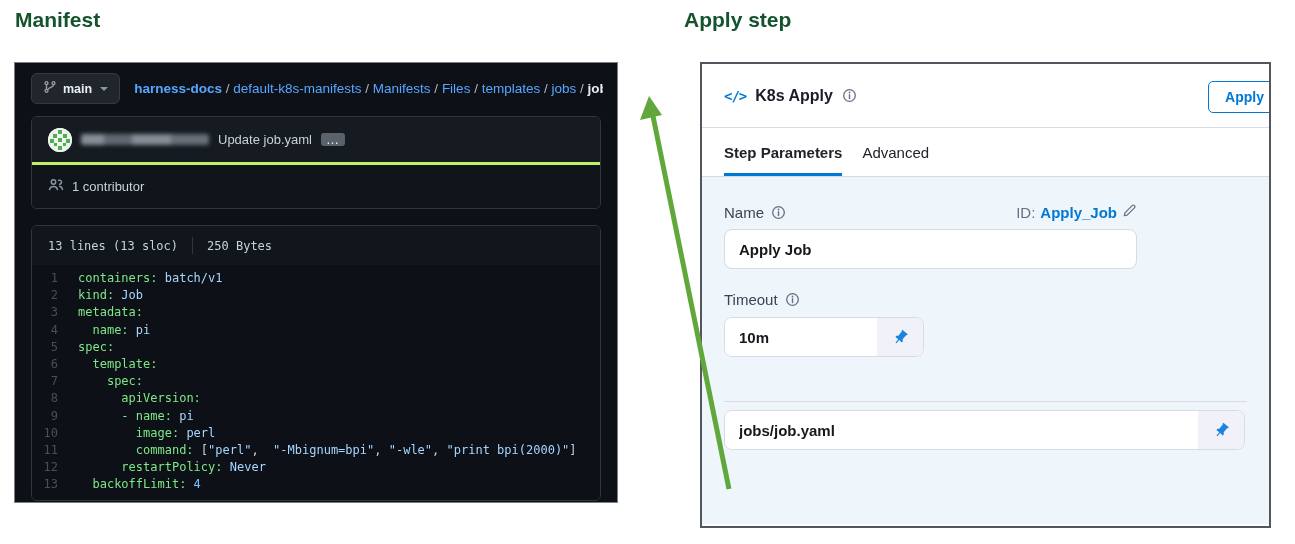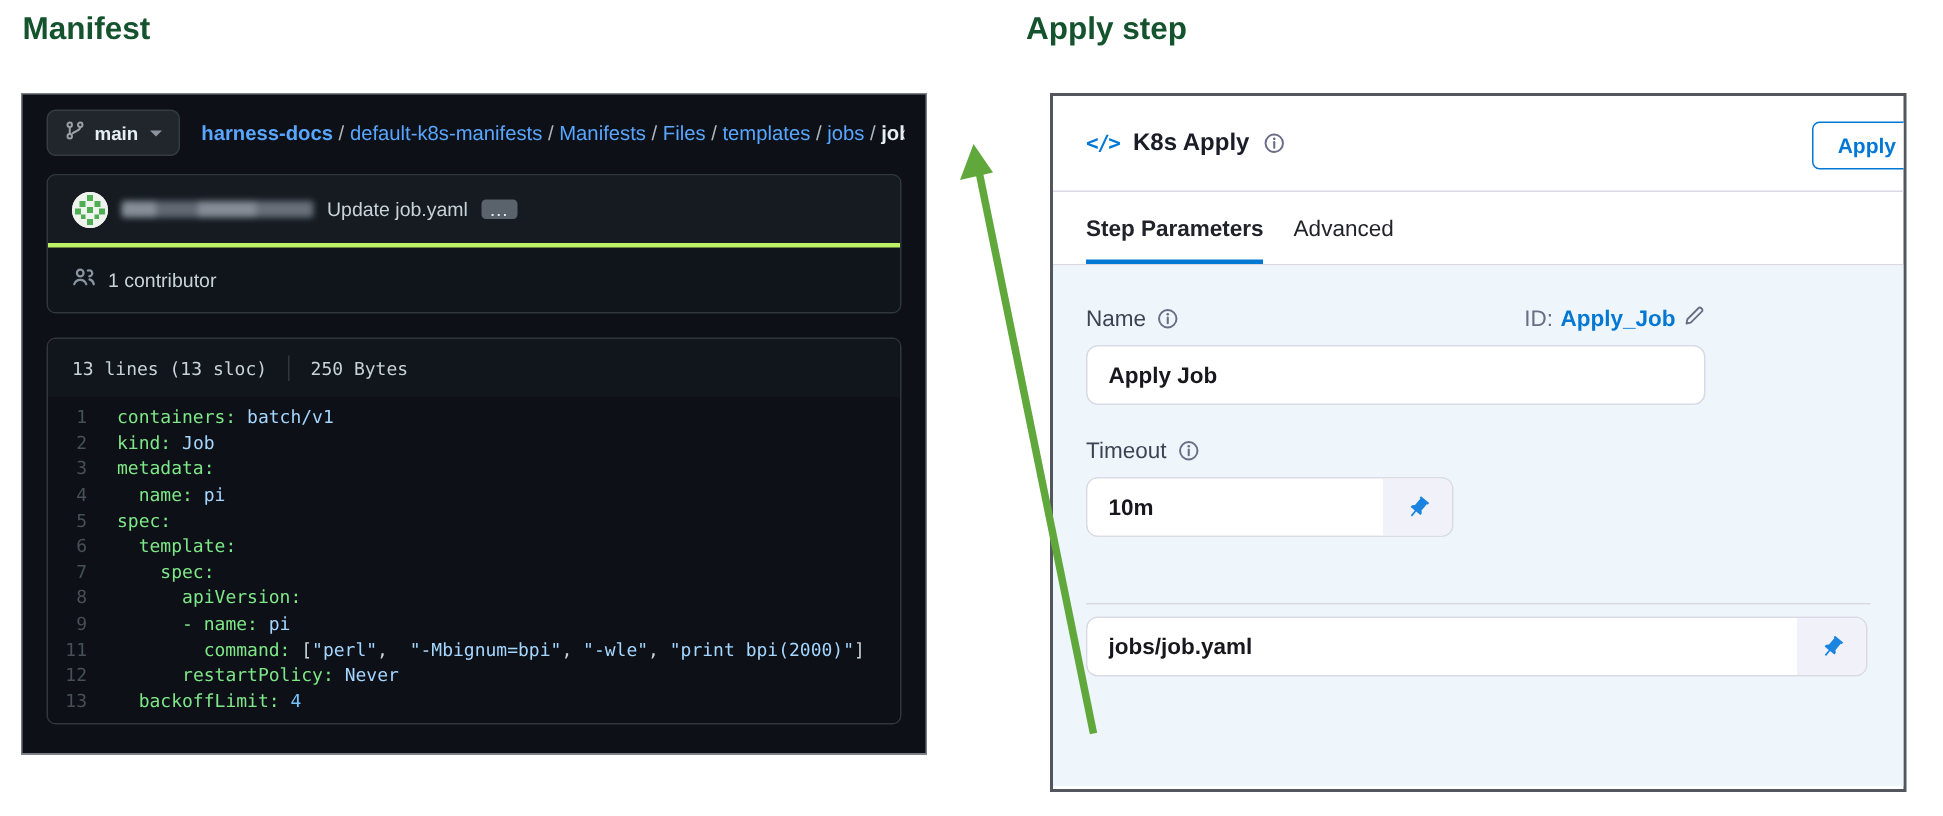--- a/index.html
+++ b/index.html
@@ -61,21 +61,21 @@
   .field-row{width:413px;display:flex;justify-content:space-between;align-items:center;}
   .hn-label{display:inline-flex;align-items:center;gap:7px;font-size:15px;color:var(--c-label);}
   .id-chip{display:inline-flex;align-items:center;gap:5px;font-size:15px;}
   .id-prefix{color:var(--c-muted);}
   .id-value{color:var(--c-harness_blue);font-weight:600;text-decoration:none;cursor:pointer;}
   .text-input{display:block;width:413px;height:40px;margin-top:8px;border:1px solid var(--c-input_border);border-radius:8px;background:#fff;padding:0 14px;font-size:15px;font-weight:600;color:#17171d;font-family:inherit;outline:none;}
   .mt22{margin-top:22px;}
   .input-with-pin{display:flex;margin-top:8px;border:1px solid var(--c-input_border);border-radius:8px;background:#fff;overflow:hidden;height:40px;align-items:stretch;}
   .input-with-pin input{border:none;outline:none;flex:1;padding:0 14px;font-size:15px;font-weight:600;color:#17171d;font-family:inherit;background:#fff;min-width:0;}
   .pin-suffix{width:46px;background:#f1f1f9;display:flex;align-items:center;justify-content:center;cursor:pointer;flex:0 0 auto;}
-  .w-timeout{width:245px;}
+  .w-timeout{width:200px;}
   .w-filepath{width:521px;}
   .hn-divider{border:none;border-top:1px solid #d9dae5;margin:44px 0 0;}
   .fp-row{display:flex;align-items:center;gap:12px;margin-top:42px;}
   .pin-button{width:38px;height:34px;border:1px solid var(--c-input_border);border-radius:8px;background:#f4f4fb;display:inline-flex;align-items:center;justify-content:center;cursor:pointer;}
   .pin{transform:rotate(40deg);}
 
   .arrow-overlay{position:absolute;left:0;top:0;width:1295px;height:544px;z-index:50;pointer-events:none;}
   .arrow-overlay line{stroke:var(--c-arrow_green);stroke-width:5;}
   .arrow-overlay polygon{fill:var(--c-arrow_green);}
 </style>
@@ -173,20 +173,24 @@
         </div>
         <div class="code-line">
           <span class="ln">8</span>
           <span class="lc"><span class="tk-pun">      </span><span class="tk-key">apiVersion:</span></span>
         </div>
         <div class="code-line">
           <span class="ln">9</span>
           <span class="lc"><span class="tk-pun">      </span><span class="tk-key">- name:</span><span class="tk-pun"> </span><span class="tk-val">pi</span></span>
         </div>
         <div class="code-line">
+          <span class="ln">10</span>
+          <span class="lc"><span class="tk-pun">        </span><span class="tk-key">image:</span><span class="tk-pun"> </span><span class="tk-val">perl</span></span>
+        </div>
+        <div class="code-line">
           <span class="ln">11</span>
           <span class="lc"><span class="tk-pun">        </span><span class="tk-key">command:</span><span class="tk-pun"> [</span><span class="tk-str">"perl"</span><span class="tk-pun">,  </span><span class="tk-str">"-Mbignum=bpi"</span><span class="tk-pun">, </span><span class="tk-str">"-wle"</span><span class="tk-pun">, </span><span class="tk-str">"print bpi(2000)"</span><span class="tk-pun">]</span></span>
         </div>
         <div class="code-line">
           <span class="ln">12</span>
           <span class="lc"><span class="tk-pun">      </span><span class="tk-key">restartPolicy:</span><span class="tk-pun"> </span><span class="tk-val">Never</span></span>
         </div>
         <div class="code-line">
           <span class="ln">13</span>
           <span class="lc"><span class="tk-pun">  </span><span class="tk-key">backoffLimit:</span><span class="tk-pun"> </span><span class="tk-num">4</span></span>

